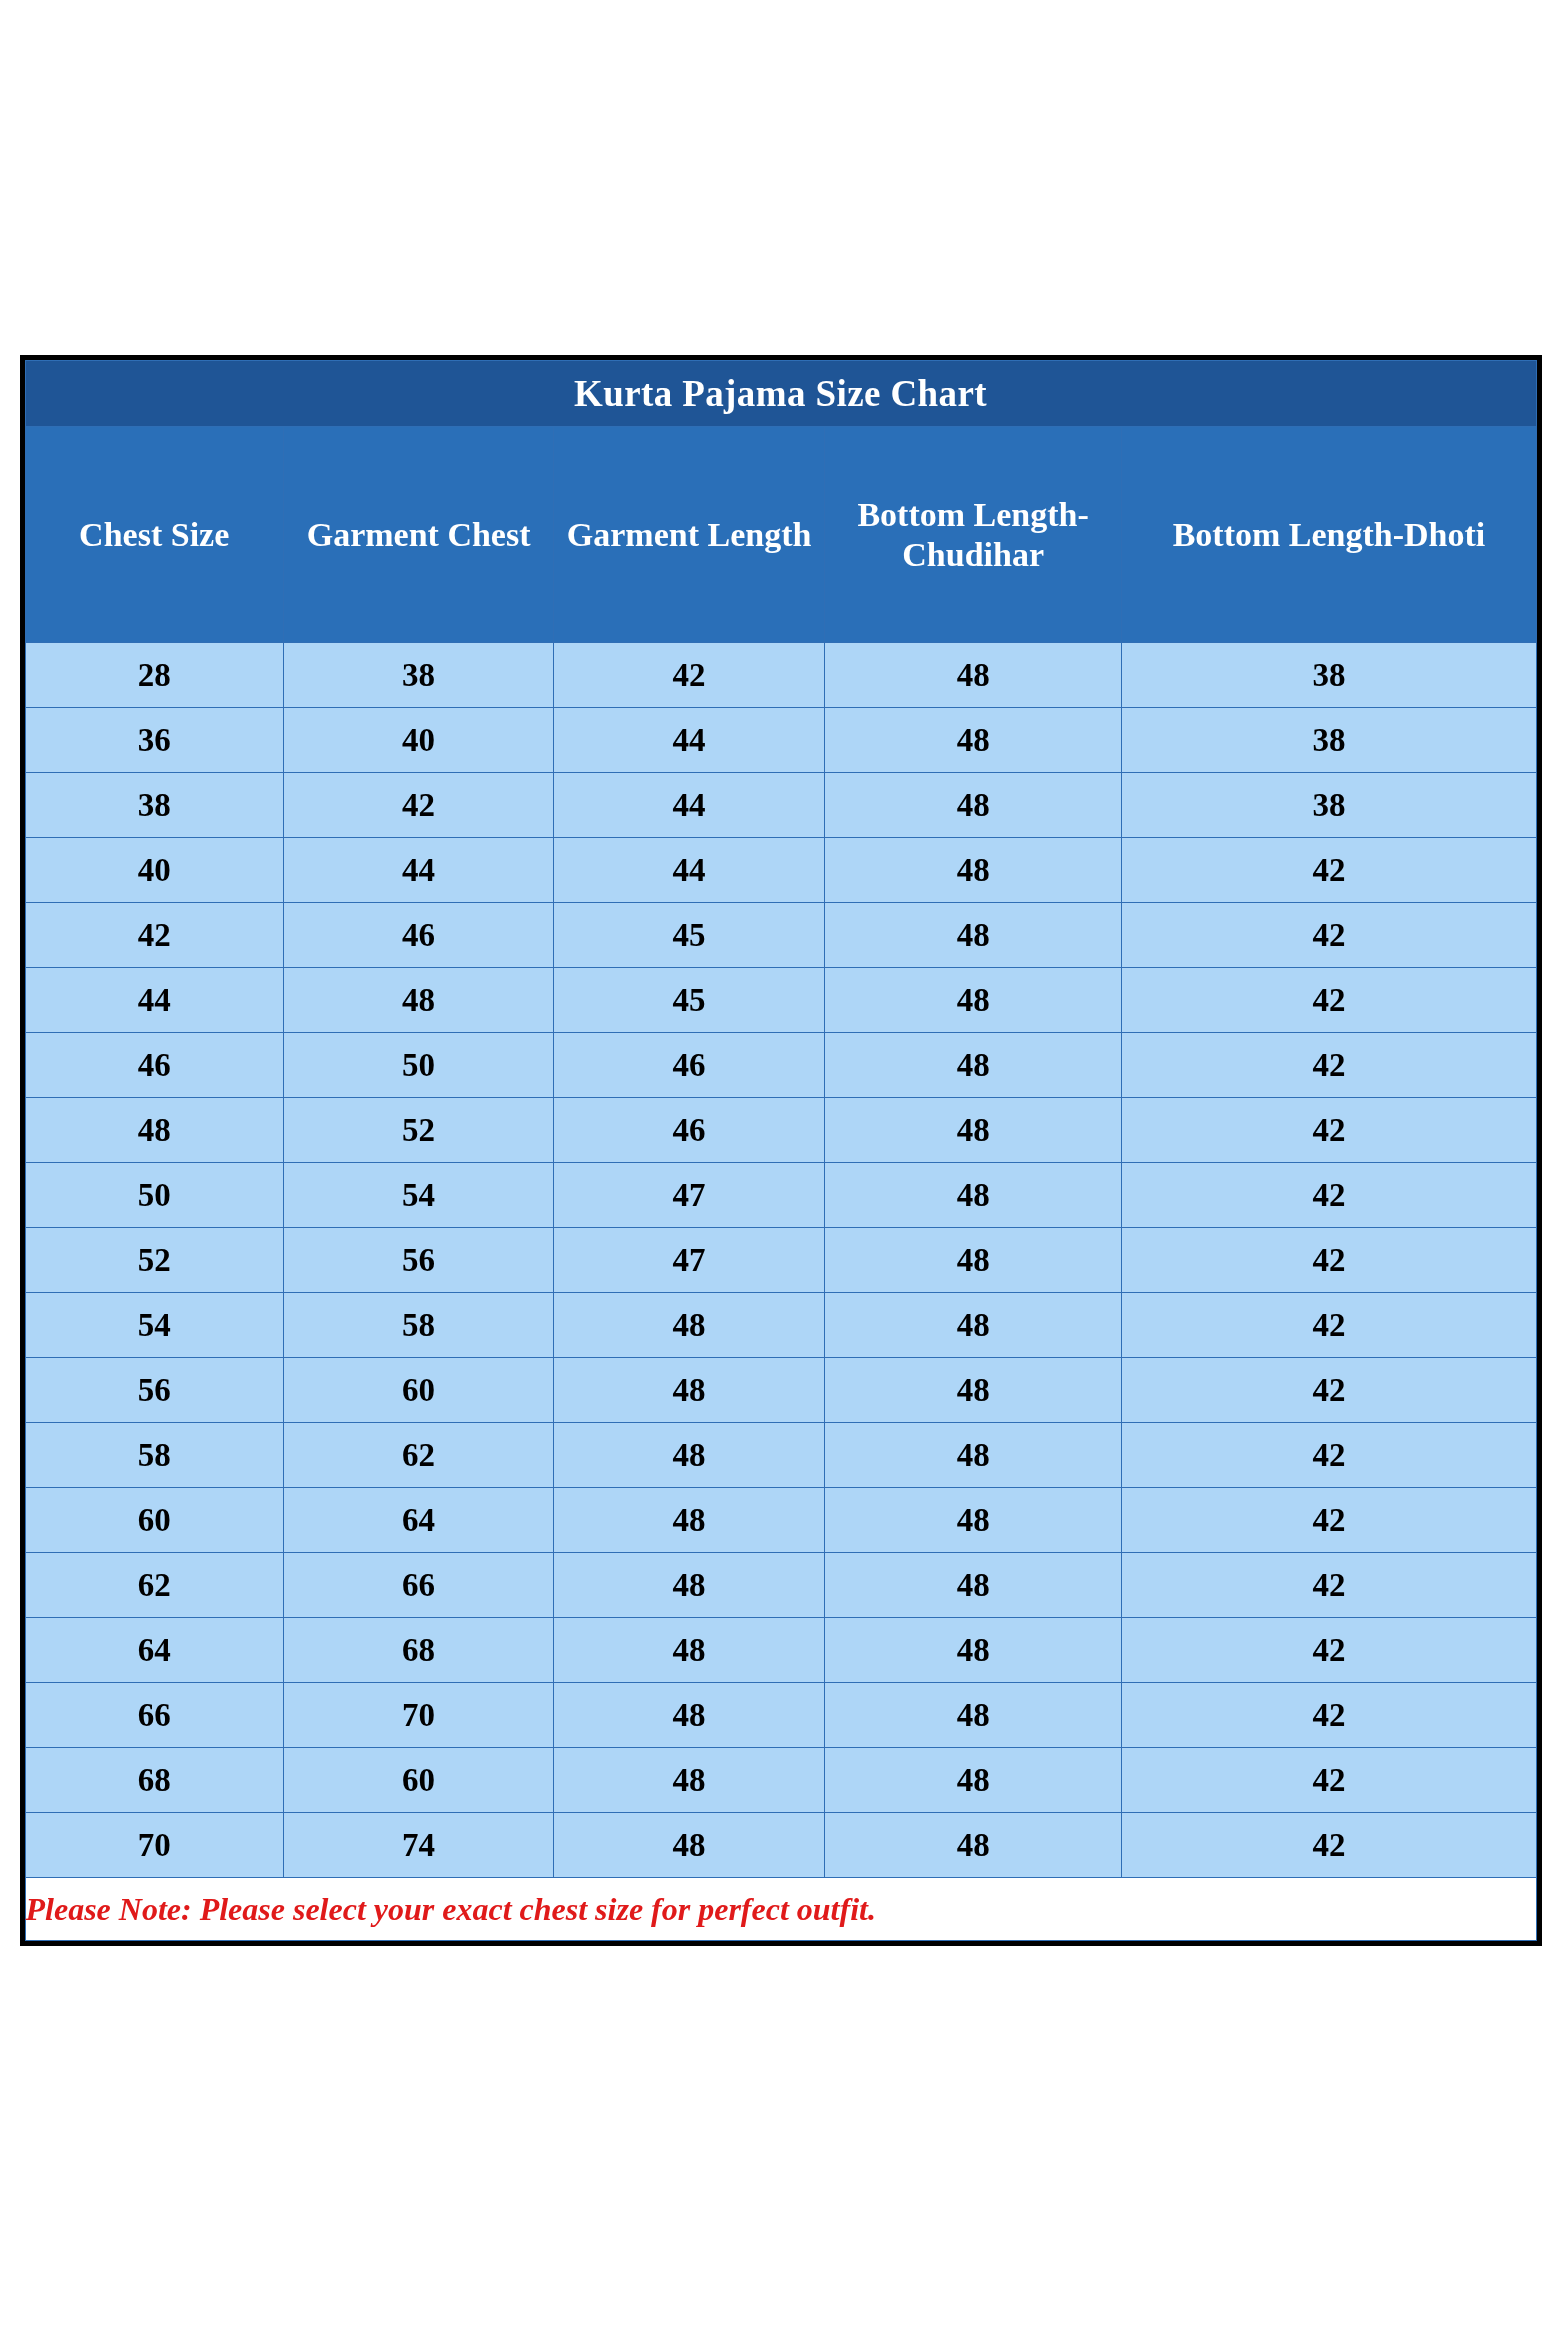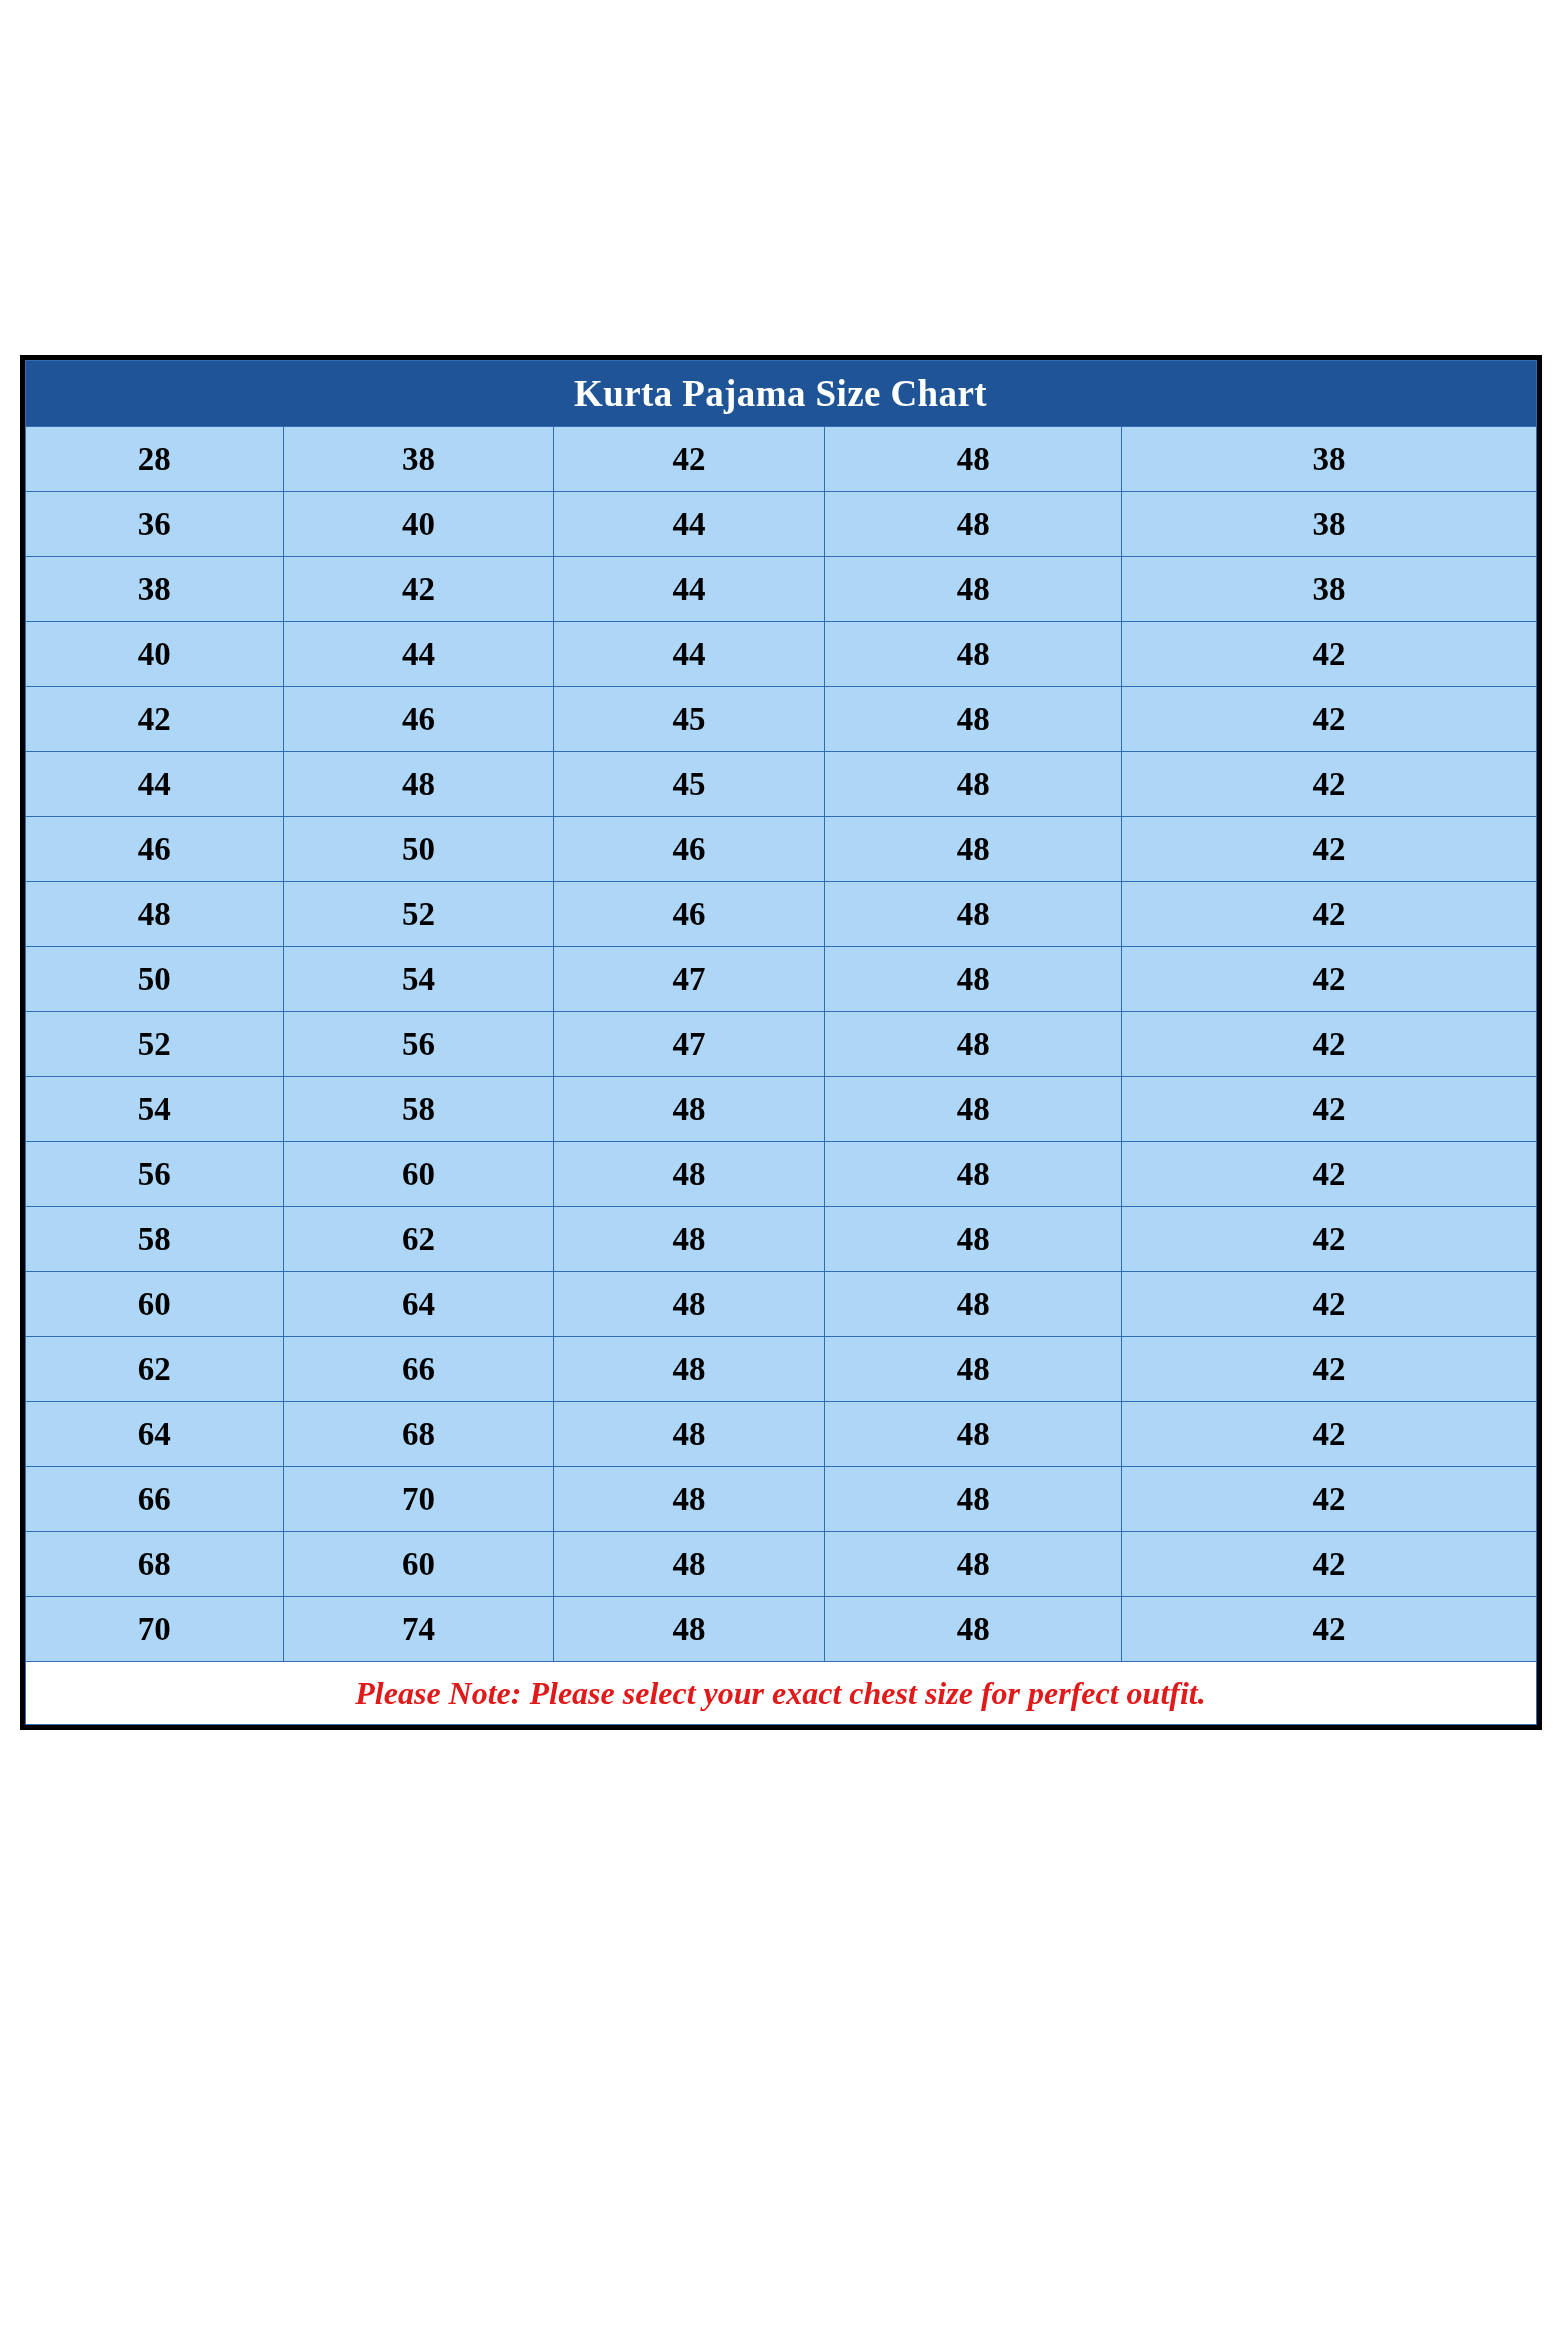--- a/index.html
+++ b/index.html
@@ -76,21 +76,21 @@
     background: #ffffff;
     border: none;
     height: 62px;
     padding-left: 14px;
   }
   .note-text {
     color: #e01a1a;
     font-size: 32px;
     font-weight: bold;
     font-style: italic;
-    text-align: center;
+    text-align: left;
     white-space: nowrap;
   }
   
   col.c0 { width: 17.1%; }
   col.c1 { width: 17.9%; }
   col.c2 { width: 17.9%; }
   col.c3 { width: 19.7%; }
   col.c4 { width: 27.4%; }
 </style>
 </head>
@@ -103,20 +103,27 @@
         <col class="c0">
           <col class="c1">
           <col class="c2">
           <col class="c3">
           <col class="c4">
       </colgroup>
       <tbody>
         <tr class="title-row">
           <td colspan="5">Kurta Pajama Size Chart</td>
         </tr>
+        <tr class="header-row">
+          <th>Chest Size</th>
+          <th>Garment Chest</th>
+          <th>Garment Length</th>
+          <th>Bottom Length-Chudihar</th>
+          <th>Bottom Length-Dhoti</th>
+        </tr>
 
         <tr class="data-row">
           <td>28</td>
           <td>38</td>
           <td>42</td>
           <td>48</td>
           <td>38</td>
         </tr>
         <tr class="data-row">
           <td>36</td>

